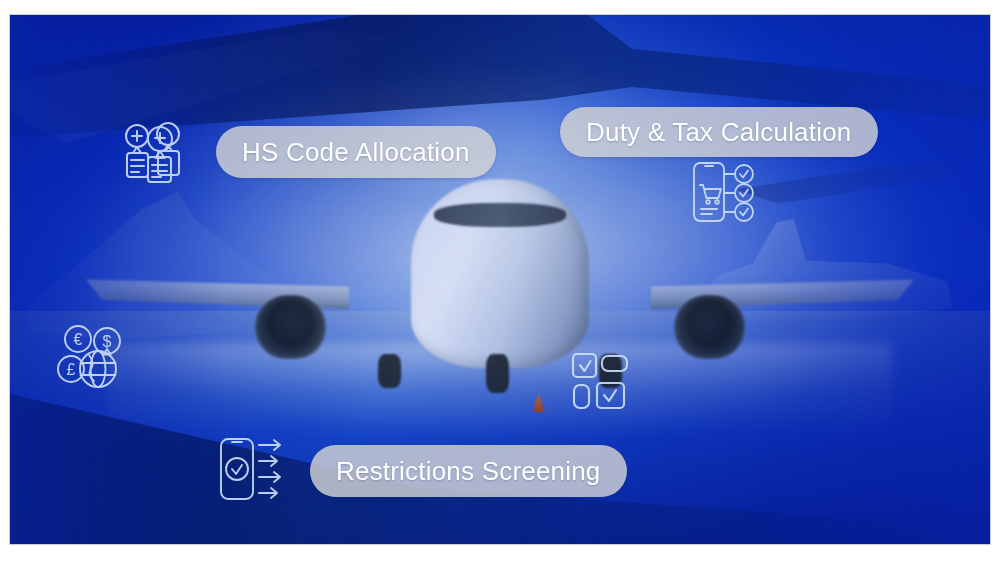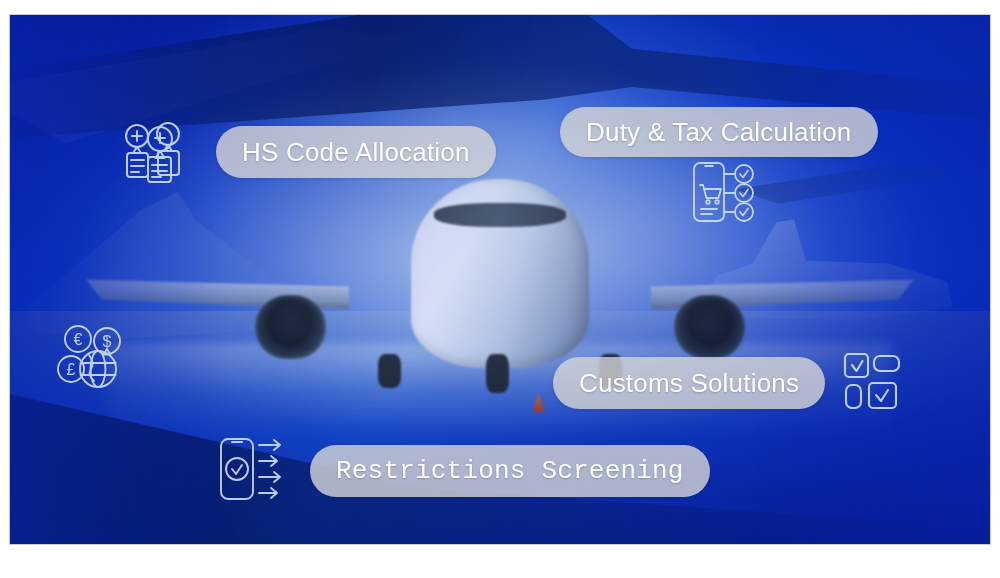--- a/index.html
+++ b/index.html
@@ -252,21 +252,21 @@
   #row-hs       { left: 112px; top: 99px; }
   #row-duty     { left: 550px; top: 92px; flex-direction: column; }
   #row-eurora   { left: 43px;  top: 304px; }
   #row-customs  { left: 543px; top: 335px; }
   #row-restrict { left: 206px; top: 419px; }
 
   #row-hs .pill       { margin-left: 18px; }
   #row-duty .icon     { margin-left: 14px; }
   #row-eurora .pill   { margin-left: 16px; }
   #row-customs .icon  { margin-left: 16px; }
-  #row-restrict .pill { margin-left: 14px; font-family: Liberation Mono, monospace; }
+  #row-restrict .pill { margin-left: 14px; }
 </style>
 </head>
 <body>
 
 <div id="stage">
   <div id="frame">
 
     <div class="layer" id="bg-base"></div>
     <div class="layer" id="bg-haze"></div>
     <div class="layer" id="bg-sky"></div>
@@ -353,21 +353,20 @@
           <text x="18" y="56" font-family="Liberation Sans, sans-serif" font-size="16" fill="#cfe0f7" stroke="none" text-anchor="middle">£</text>
           <circle cx="45" cy="50" r="18"></circle>
           <ellipse cx="45" cy="50" rx="7.5" ry="18"></ellipse>
           <path d="M27.5 44 h35 M27.5 56 h35"></path>
           <path d="M36 36 q6 8 2 14 q-4 6 3 12"></path>
         </svg>
       </span>
     </div>
 
     <div class="row" id="row-customs">
-      <span class="pill h52">Customs Solutions</span>
       <span class="icon">
         <svg width="62" height="62" viewBox="0 0 62 62" fill="none" stroke="#cfe0f7" stroke-width="2.1" stroke-linecap="round" stroke-linejoin="round" opacity="0.9">
           <rect x="4" y="4" width="23" height="23" rx="4"></rect>
           <path d="M11 15 l4.5 6 l6 -10"></path>
           <rect x="33" y="6" width="25" height="15" rx="6"></rect>
           <rect x="5" y="35" width="15" height="23" rx="6"></rect>
           <rect x="28" y="33" width="27" height="25" rx="4"></rect>
           <path d="M35 45 l5 6 l7 -11"></path>
         </svg>
       </span>

